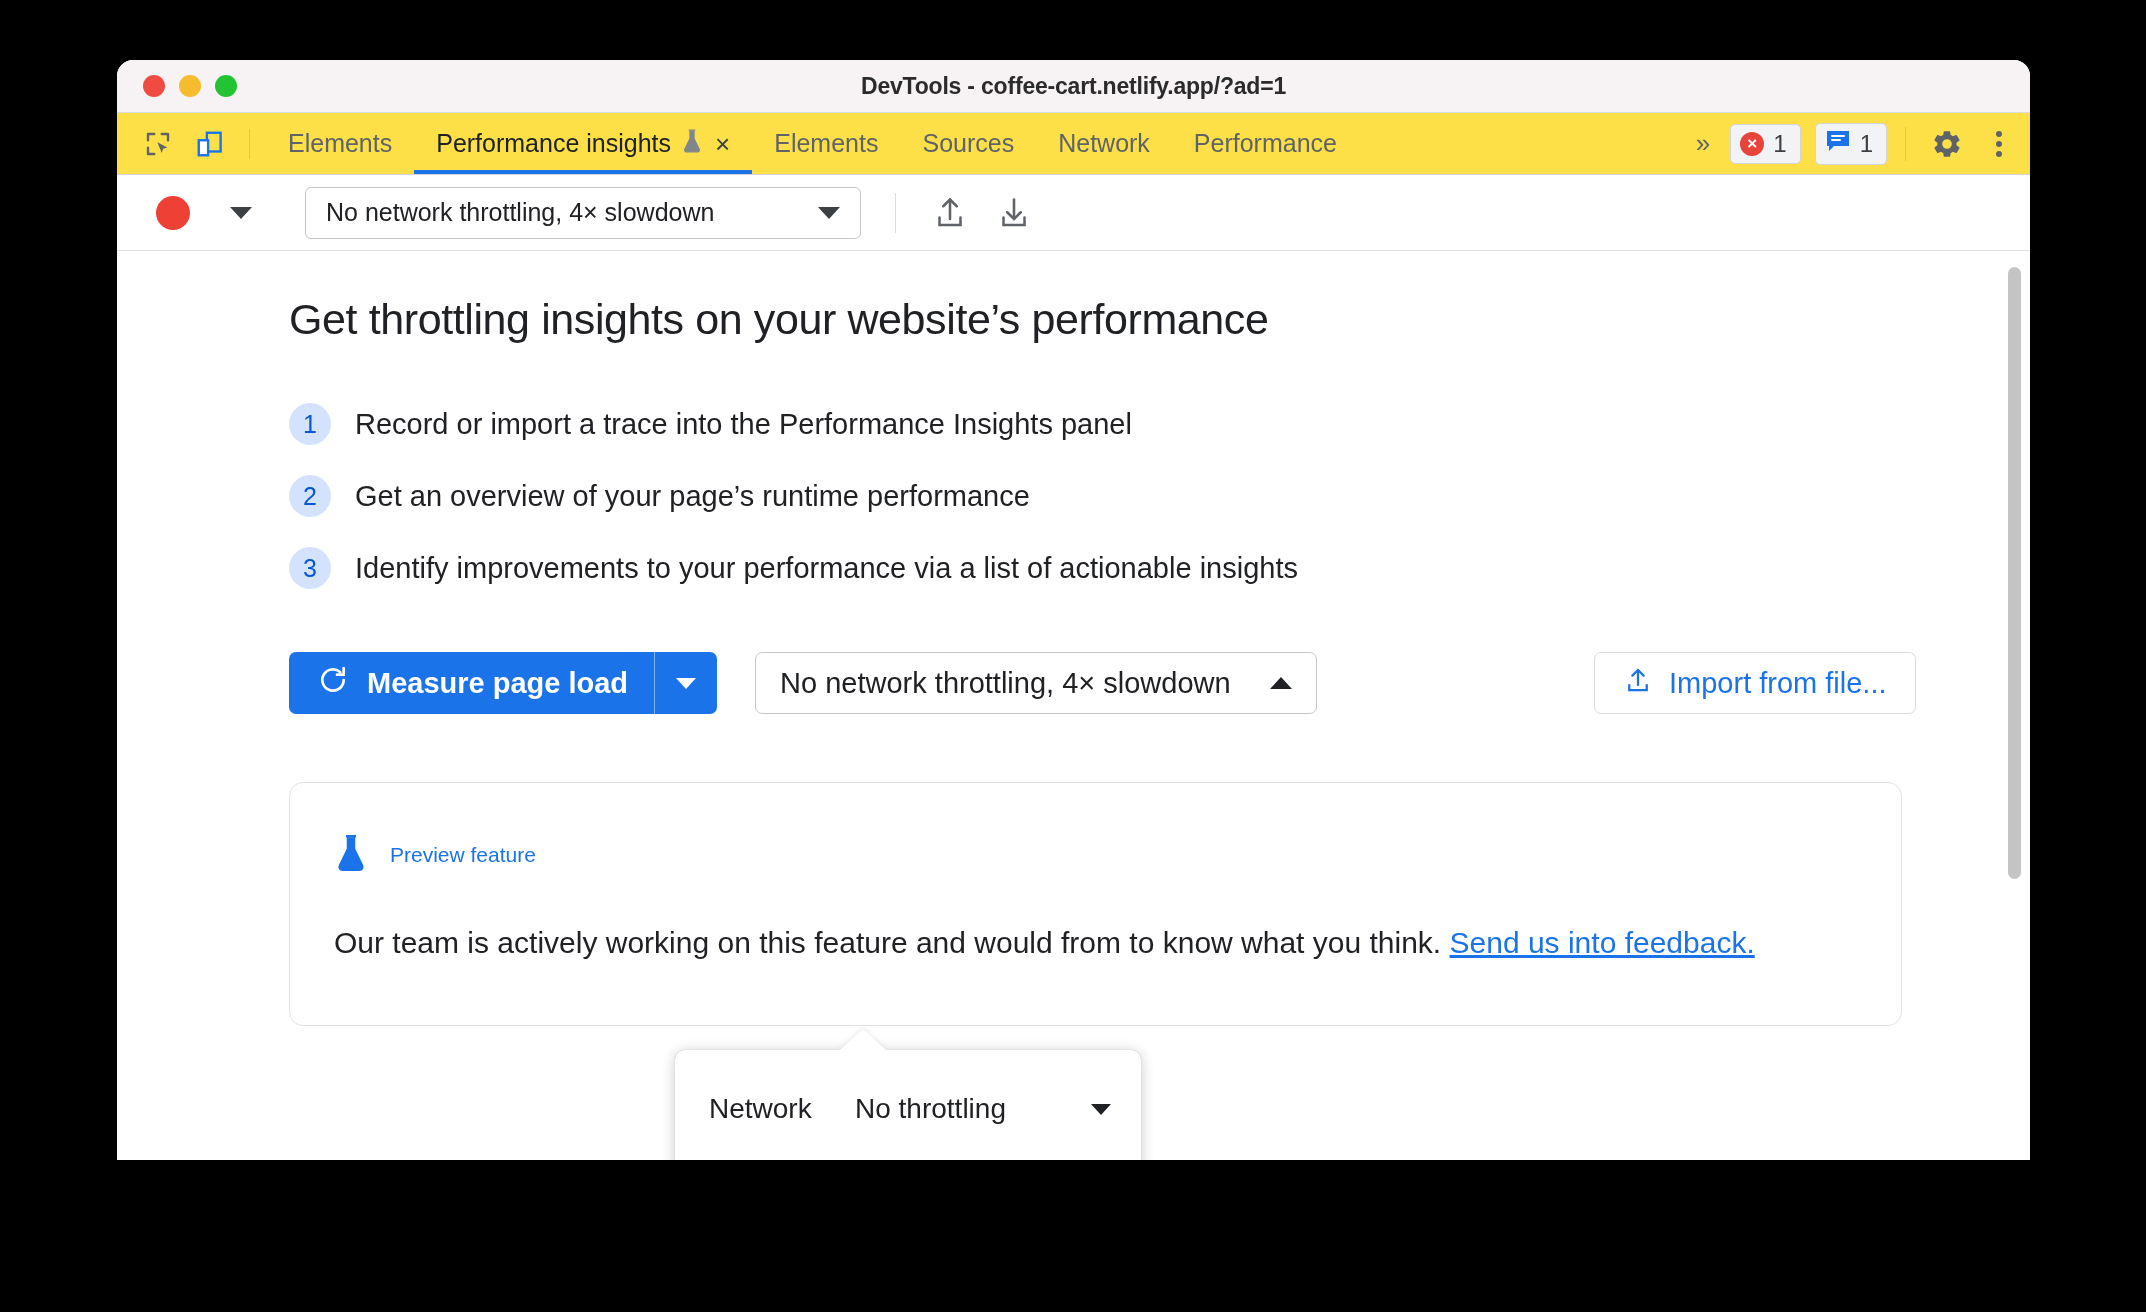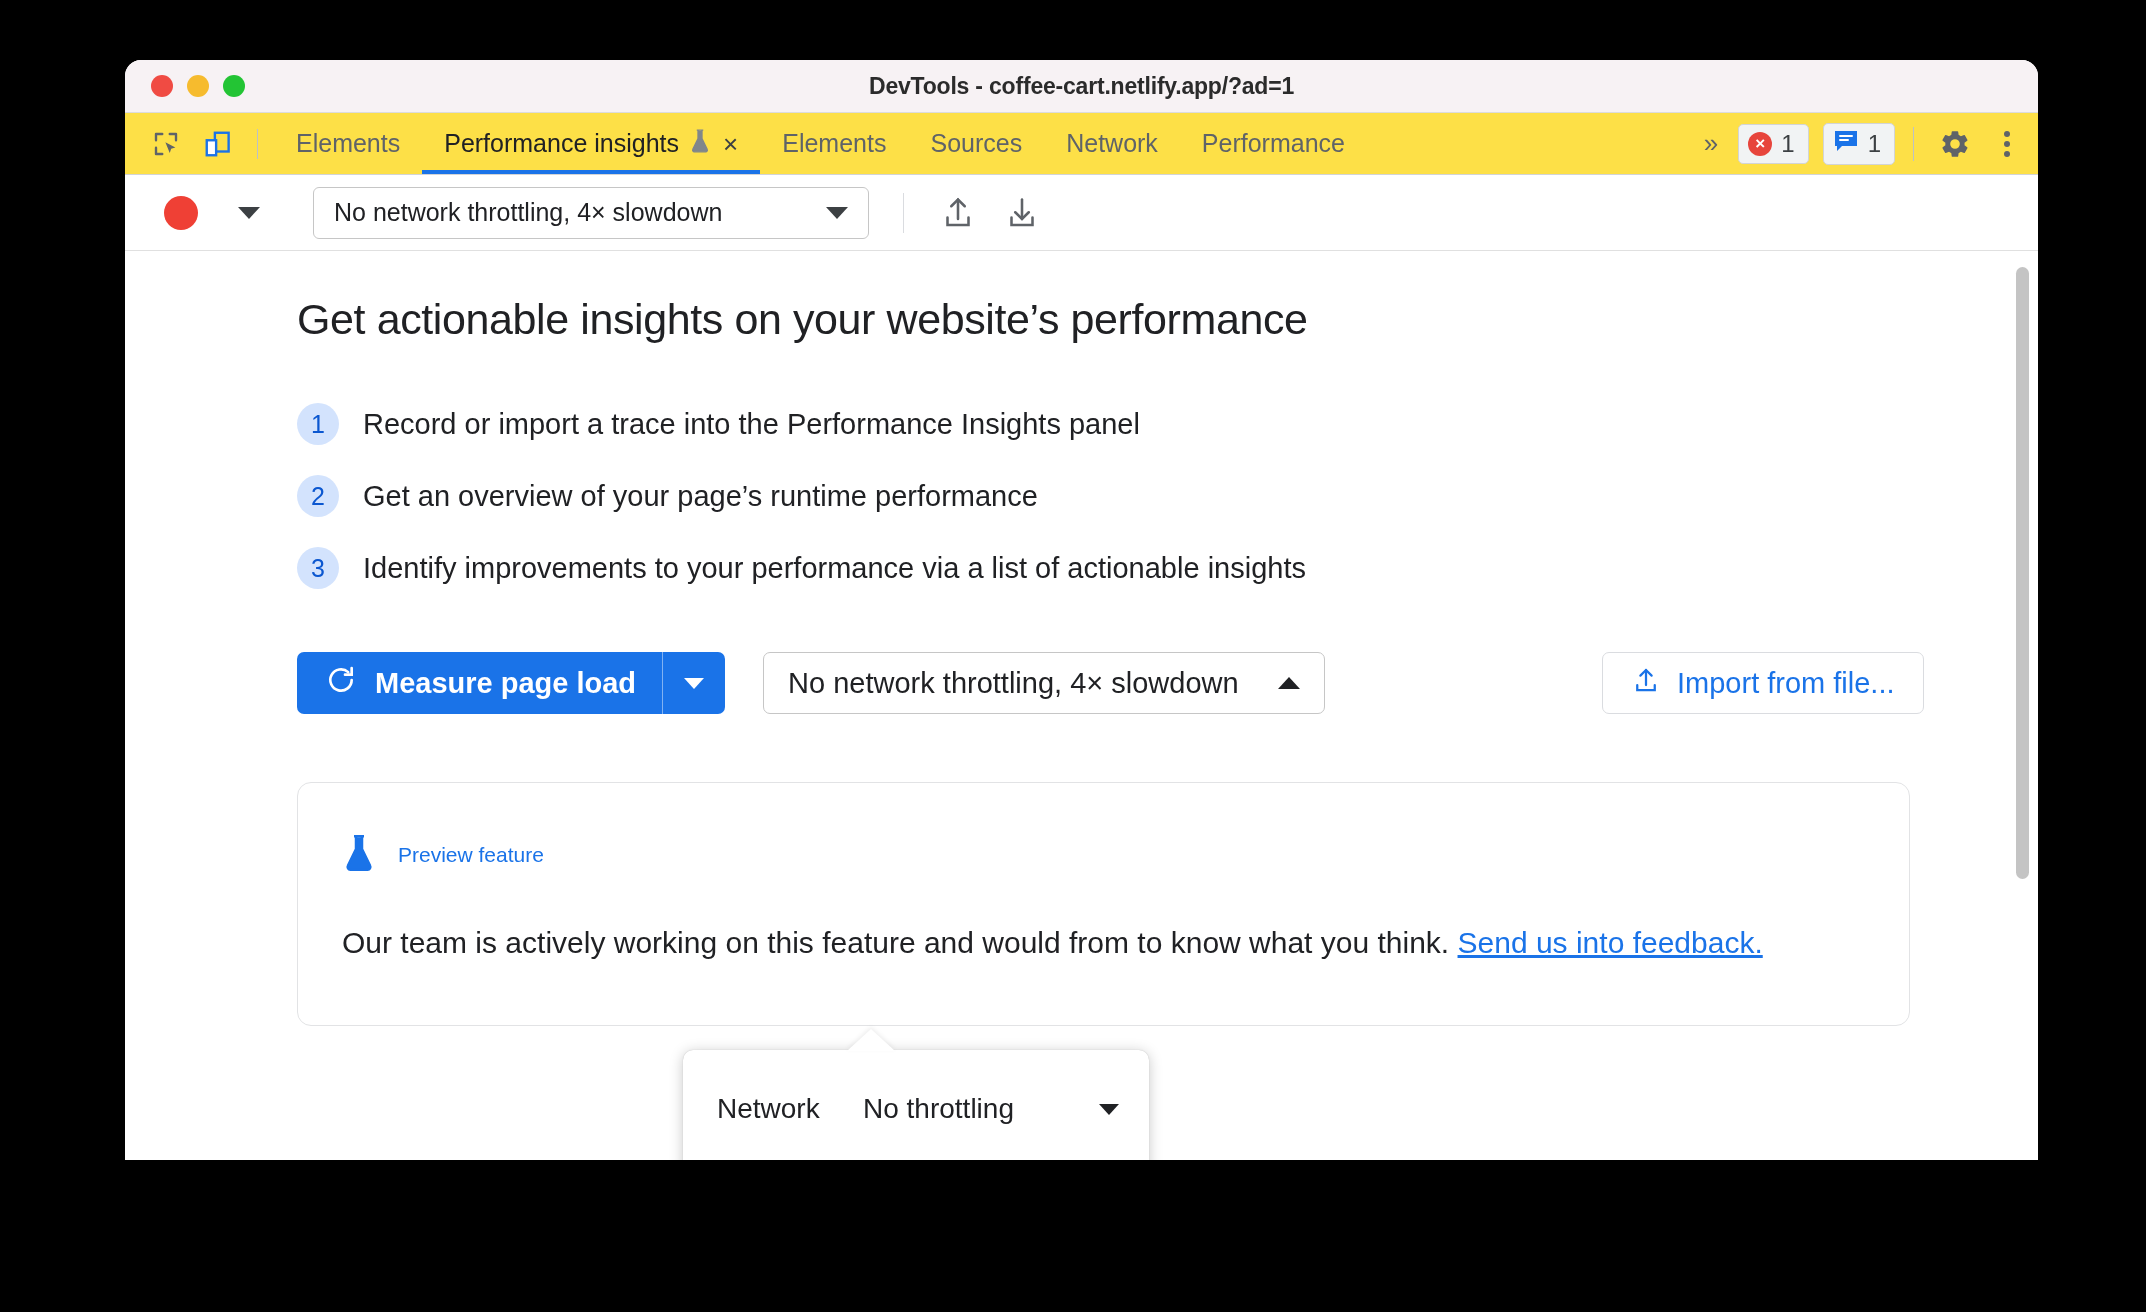--- a/index.html
+++ b/index.html
@@ -15,21 +15,21 @@
   #root {
     position: relative;
     width: 2146px;
     height: 1312px;
     background: #000000;
   }
 
   
   .window {
     position: absolute;
-    left: 125px;
+    left: 117px;
     top: 60px;
     width: 1913px;
     height: 1100px;
     background: #ffffff;
     border-radius: 16px 16px 0 0;
     overflow: hidden;
     box-shadow: 0 0 40px rgba(0,0,0,0.35);
   }
 
   
@@ -477,21 +477,21 @@
         <svg width="36" height="36" viewBox="0 0 24 24" fill="none" stroke="#5f6368" stroke-width="1.7" stroke-linecap="round">
           <path d="M12 3v13"></path>
             <path d="M7.5 11.5L12 16l4.5-4.5"></path>
             <path d="M5 15v5h14v-5"></path>
         </svg>
       </div>
     </div>
 
     <div class="content">
 
-      <h1 class="headline">Get actionable insights on your website’s performance</h1>
+      <h1 class="headline">Get throttling insights on your website’s performance</h1>
 
       <div class="steps">
         <div class="step">
           <span class="step-num">1</span>
           <span class="step-text">Record or import a trace into the Performance Insights panel</span>
         </div>
         <div class="step">
           <span class="step-num">2</span>
           <span class="step-text">Get an overview of your page’s runtime performance</span>
         </div>

